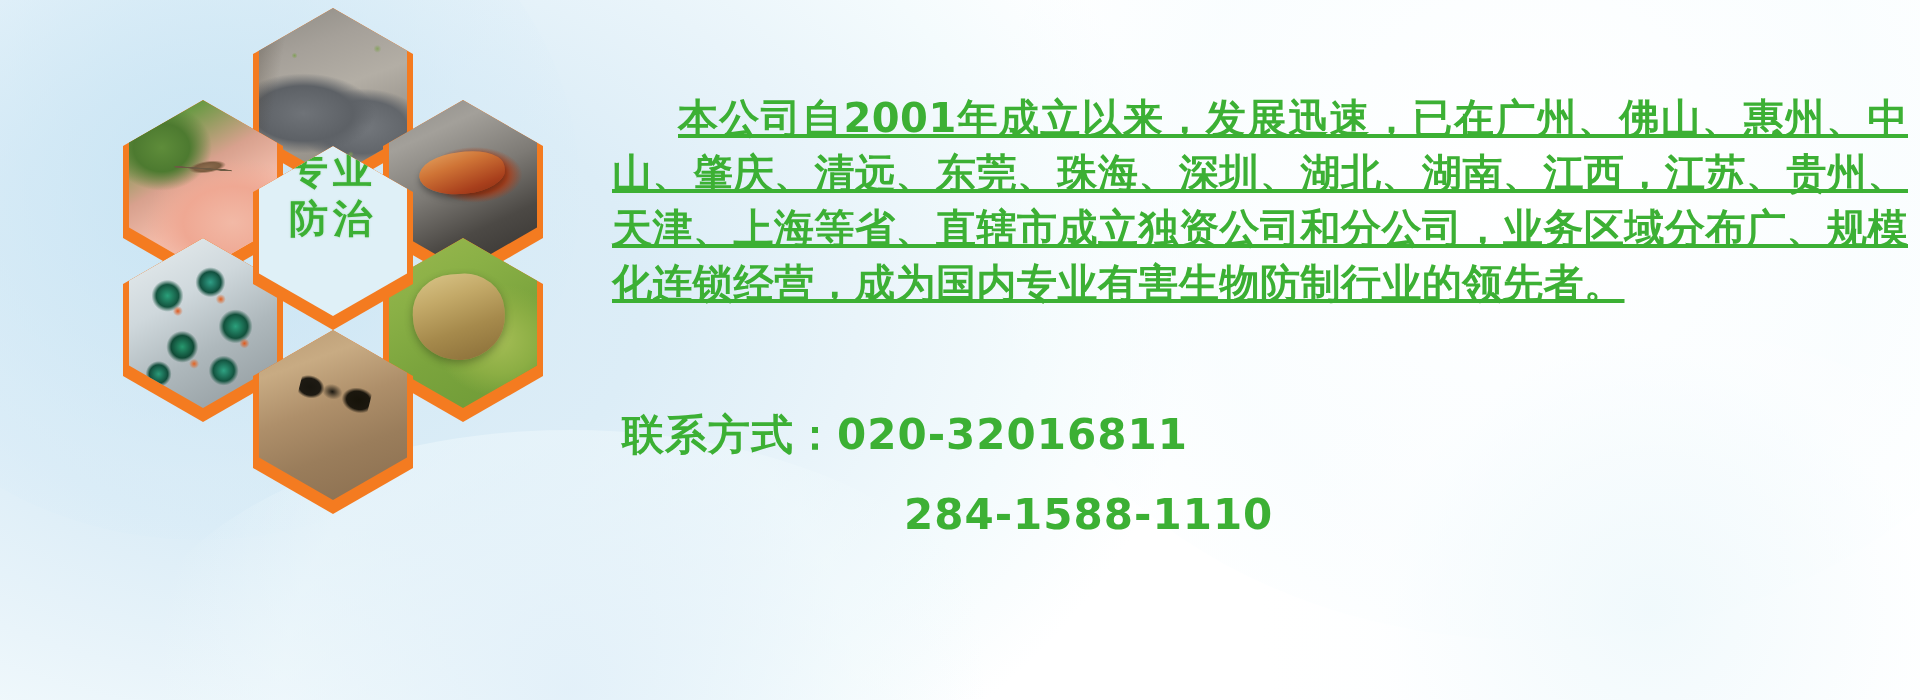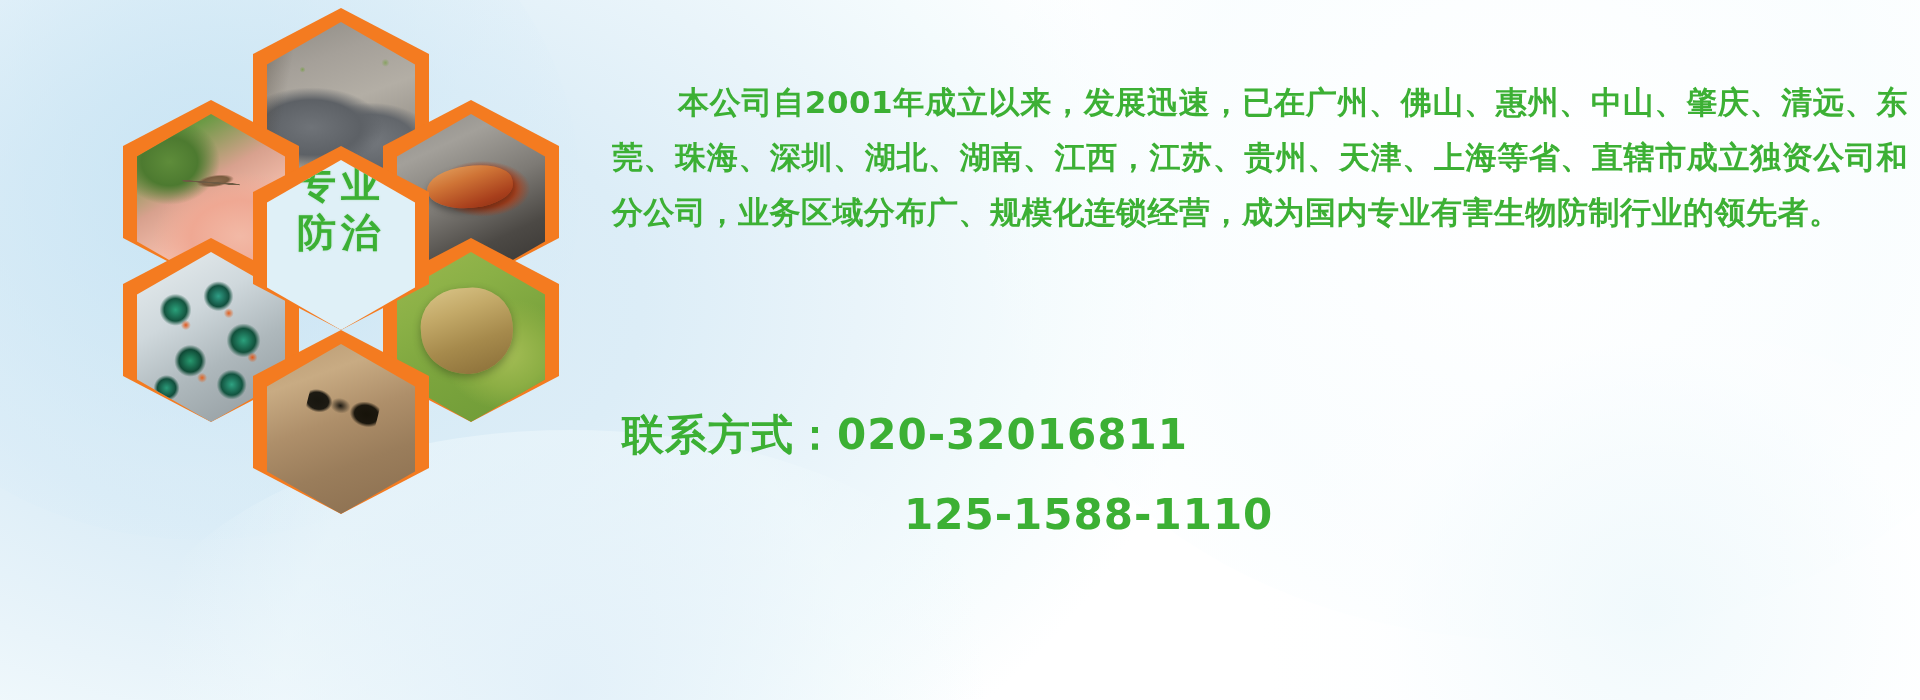--- a/index.html
+++ b/index.html
@@ -53,26 +53,26 @@
   
   #honeycomb {
     position: absolute;
     left: 80px;
     top: -10px;
     width: 520px;
     height: 580px;
   }
   .hex {
     position: absolute;
-    width: 176px;
+    width: 160px;
     height: 184px;
     clip-path: polygon(50% 0%, 100% 25%, 100% 75%, 50% 100%, 0% 75%, 0% 25%);
     background: #f47b20;
     display: flex;
-    align-items: flex-end;
+    align-items: flex-start;
     justify-content: center;
   }
   .hex-inner {
     width: 148px;
     height: 170px;
     clip-path: polygon(50% 0%, 100% 25%, 100% 75%, 50% 100%, 0% 75%, 0% 25%);
     overflow: hidden;
     position: relative;
   }
   .hex-art {
@@ -208,31 +208,32 @@
     position: absolute;
     left: 612px;
     top: 0;
     width: 1300px;
     height: 700px;
   }
 
   #intro {
     position: absolute;
     left: 0;
-    top: 44px;
+    top: 51px;
     width: 1296px;
     color: #3cb034;
-    font-size: 31px;
+    font-size: 40px;
     font-weight: bold;
     line-height: 55px;
     letter-spacing: 0.5px;
     font-family: "DejaVu Sans", "Liberation Sans", sans-serif;
     text-indent: 66px;
     text-align: justify;
     text-justify: inter-character;
+    text-decoration: underline;
   }
 
   #contact {
     position: absolute;
     left: 10px;
     top: 395px;
     width: 1290px;
     color: #3cb034;
     font-weight: bold;
     font-family: "DejaVu Sans", "Liberation Sans", sans-serif;
@@ -305,18 +306,18 @@
     </div>
 
   </div>
 
   <div id="content">
 
     <p id="intro">本公司自2001年成立以来，发展迅速，已在广州、佛山、惠州、中山、肇庆、清远、东莞、珠海、深圳、湖北、湖南、江西，江苏、贵州、天津、上海等省、直辖市成立独资公司和分公司，业务区域分布广、规模化连锁经营，成为国内专业有害生物防制行业的领先者。</p>
 
     <div id="contact">
       <div class="contact-line">联系方式：020-32016811</div>
-      <div class="contact-line contact-line-2">125-1588-1110</div>
+      <div class="contact-line contact-line-2">284-1588-1110</div>
     </div>
 
   </div>
 
 </div>
 
 </body></html>

